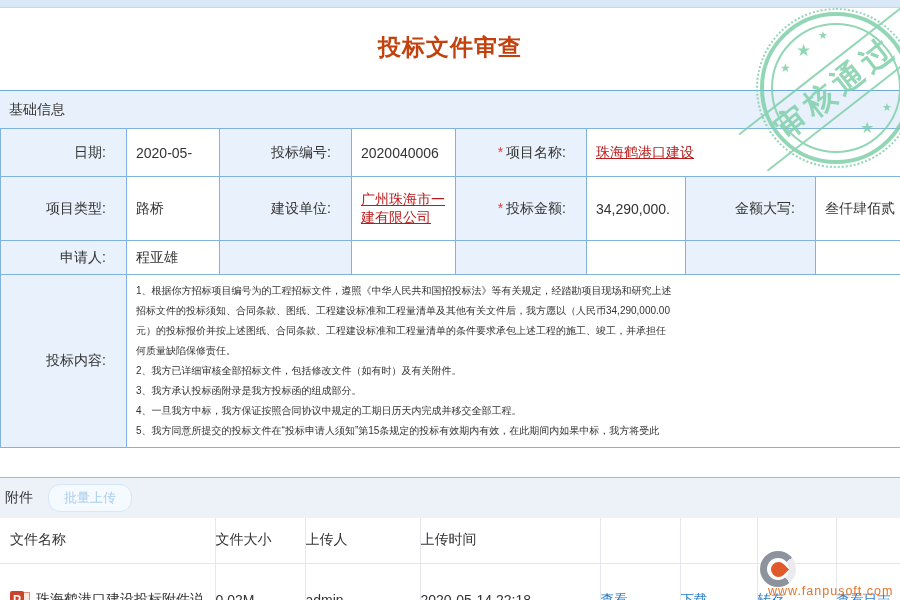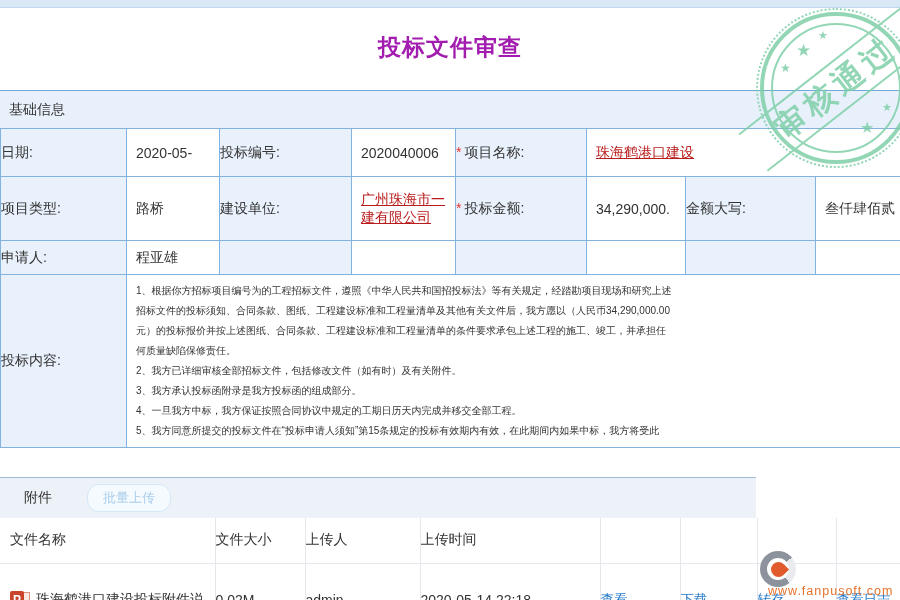--- a/index.html
+++ b/index.html
@@ -4,40 +4,40 @@
 <style>
   * { margin:0; padding:0; box-sizing:border-box; }
   html,body { width:900px; height:600px; }
   body {
     position:relative; overflow:hidden; background:#fff;
     font-family:"Liberation Sans","DejaVu Sans",sans-serif; color:#333;
   }
   .topbar { position:absolute; left:0; top:0; width:900px; height:8px;
     background:#d9e8f7; border-bottom:1px solid #c2d8ee; }
   .page-title { position:absolute; left:0; top:32px; width:900px;
-    text-align:center; font-size:23px; font-weight:bold; color:#a21caf; letter-spacing:1px; }
+    text-align:center; font-size:23px; font-weight:bold; color:#c2410c; letter-spacing:1px; }
 
   .section-bar { position:absolute; left:0; width:900px; height:38px;
     background:#e8f1fb; border-top:1px solid #6ea9da;
     font-size:14px; line-height:37px; padding-left:9px; color:#333; }
   .bar-basic { top:90px; }
 
   table.form { position:absolute; left:0; top:128px; width:900px;
     border-collapse:collapse; table-layout:fixed; background:#fff; }
   table.form td { border:1px solid #82b3de; font-size:14px; vertical-align:middle; }
-  table.form td.lbl { background:#e9f2fc; text-align:left; padding-right:0; color:#333; }
+  table.form td.lbl { background:#e9f2fc; text-align:right; padding-right:20px; color:#333; }
   table.form td.val { background:#fff; text-align:left; padding-left:9px; }
   .req { color:#e53935; margin-right:3px; font-size:14px; }
   a.lnk { color:#b91c1c; text-decoration:underline; cursor:pointer; }
   .content-cell { padding:6px 8px; vertical-align:top !important; }
   .cline { font-size:10px; line-height:20px; white-space:nowrap; overflow:hidden; color:#333; }
 
-  .bar-attach { position:absolute; left:0; top:477px; width:756px; height:41px;
+  .bar-attach { position:absolute; left:0; top:477px; width:900px; height:41px;
     background:#edf2f8; border-top:1px solid #9cbcd8; display:flex; align-items:center;
-    font-size:14px; padding-left:24px;gap:20px; }
+    font-size:14px; padding-left:5px; }
   .btn-batch { display:inline-block; margin-left:15px; padding:4px 15px;
     background:#f5faff; border:1px solid #d3e7f8; border-radius:12px;
     color:#a9cdeb; font-size:13px; cursor:pointer; }
 
   table.attach { position:absolute; left:0; top:518px; width:900px;
     border-collapse:collapse; table-layout:fixed; background:#fff; }
   table.attach td { border:1px solid #e4e8ec; font-size:14px; color:#333;
     text-align:left; vertical-align:middle; overflow:hidden; }
   table.attach tr.hdr td { height:45px; border-top:none; }
   table.attach tr.data td { height:74px; }

